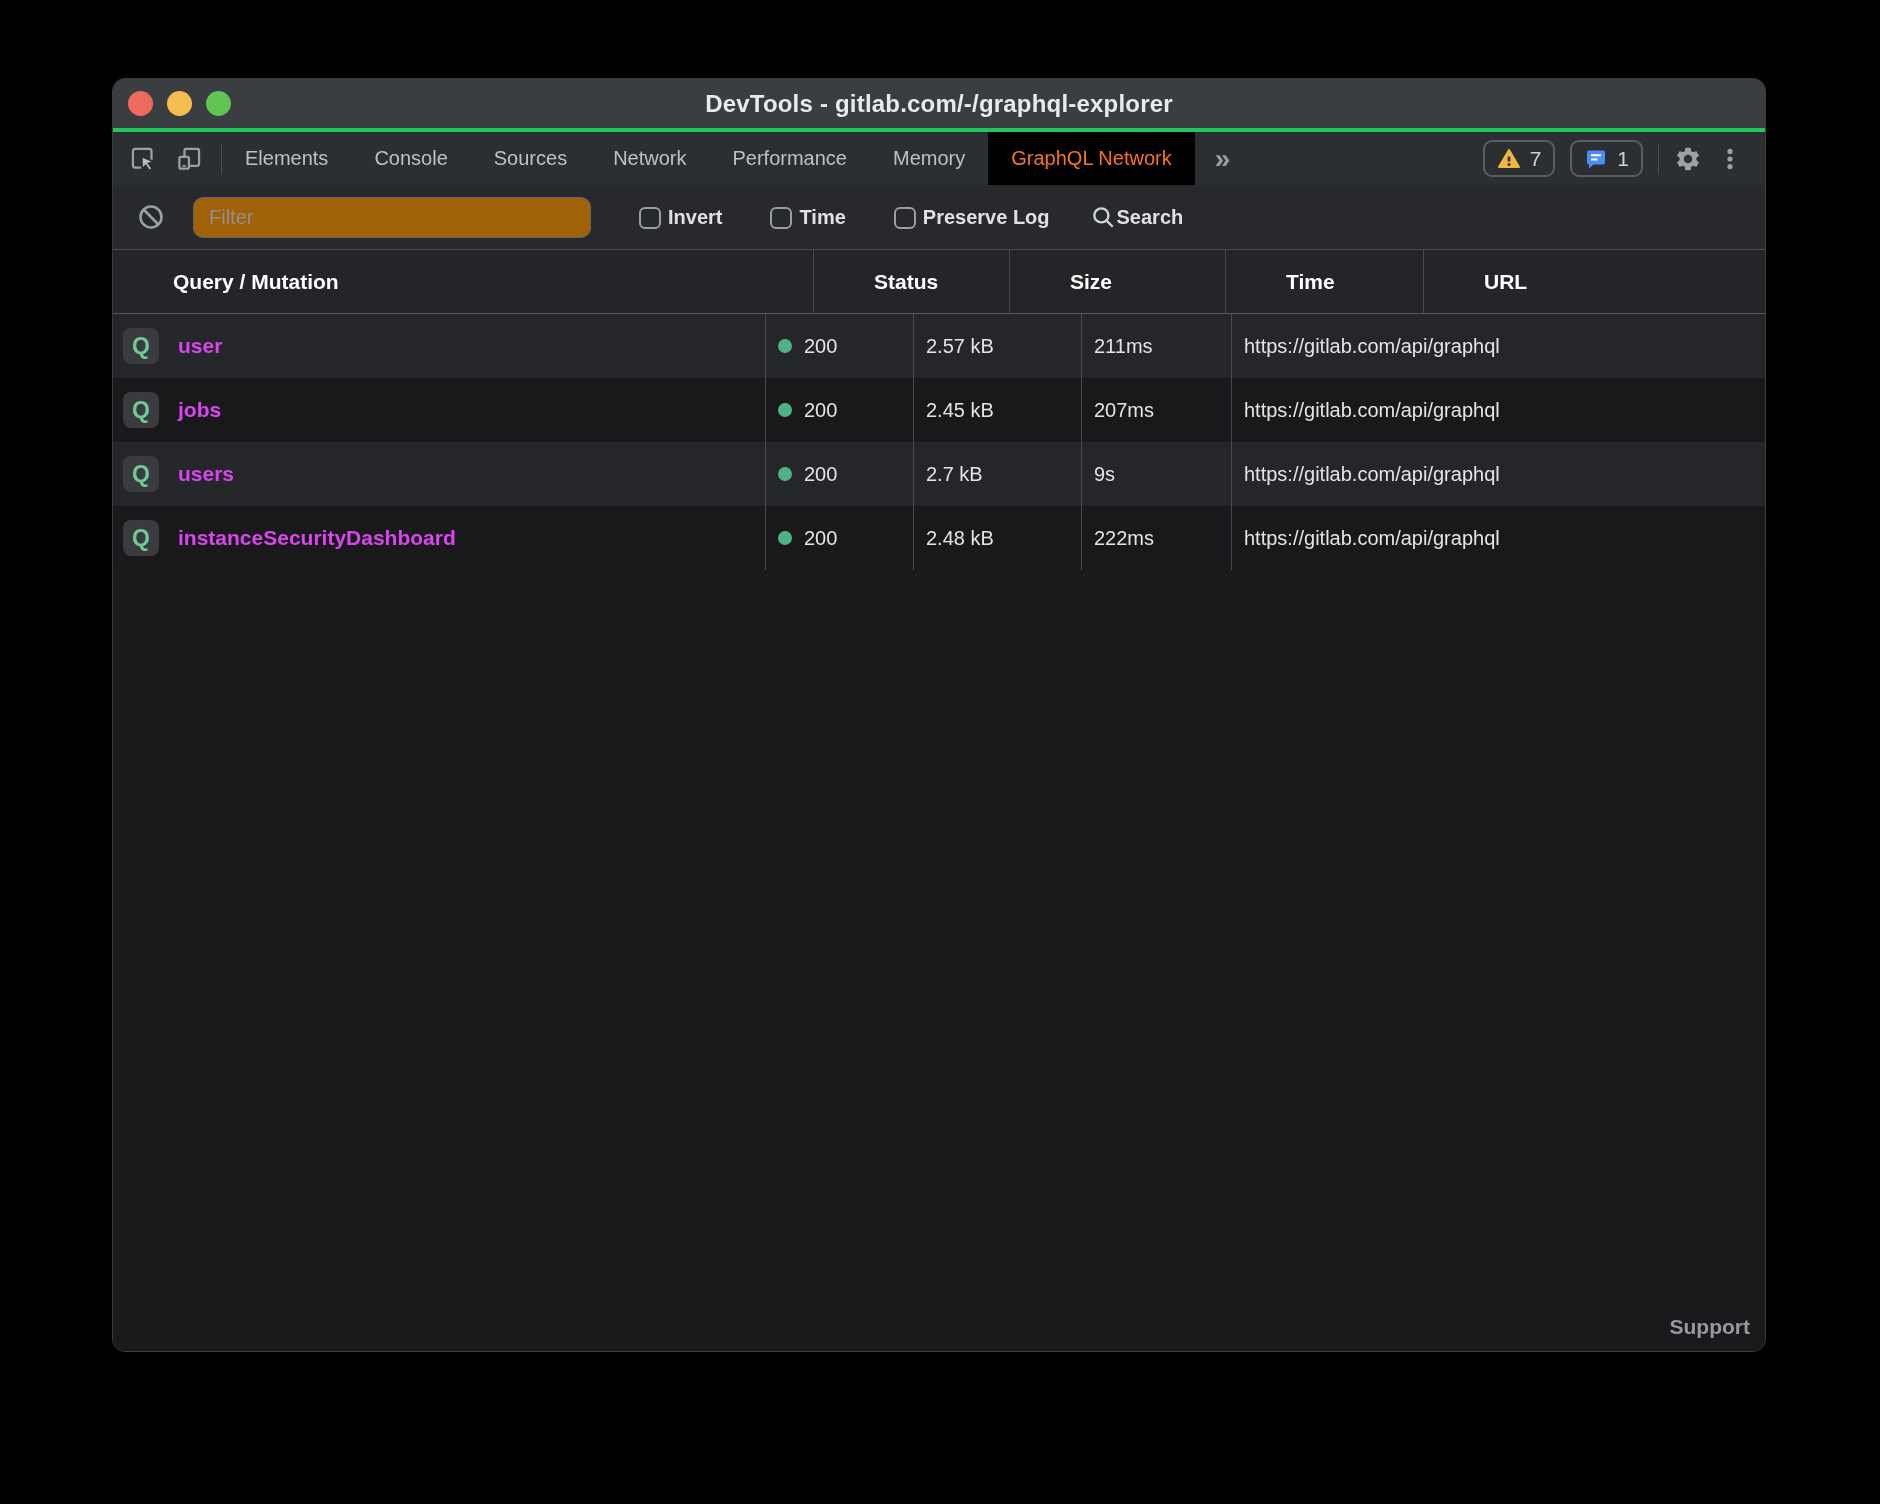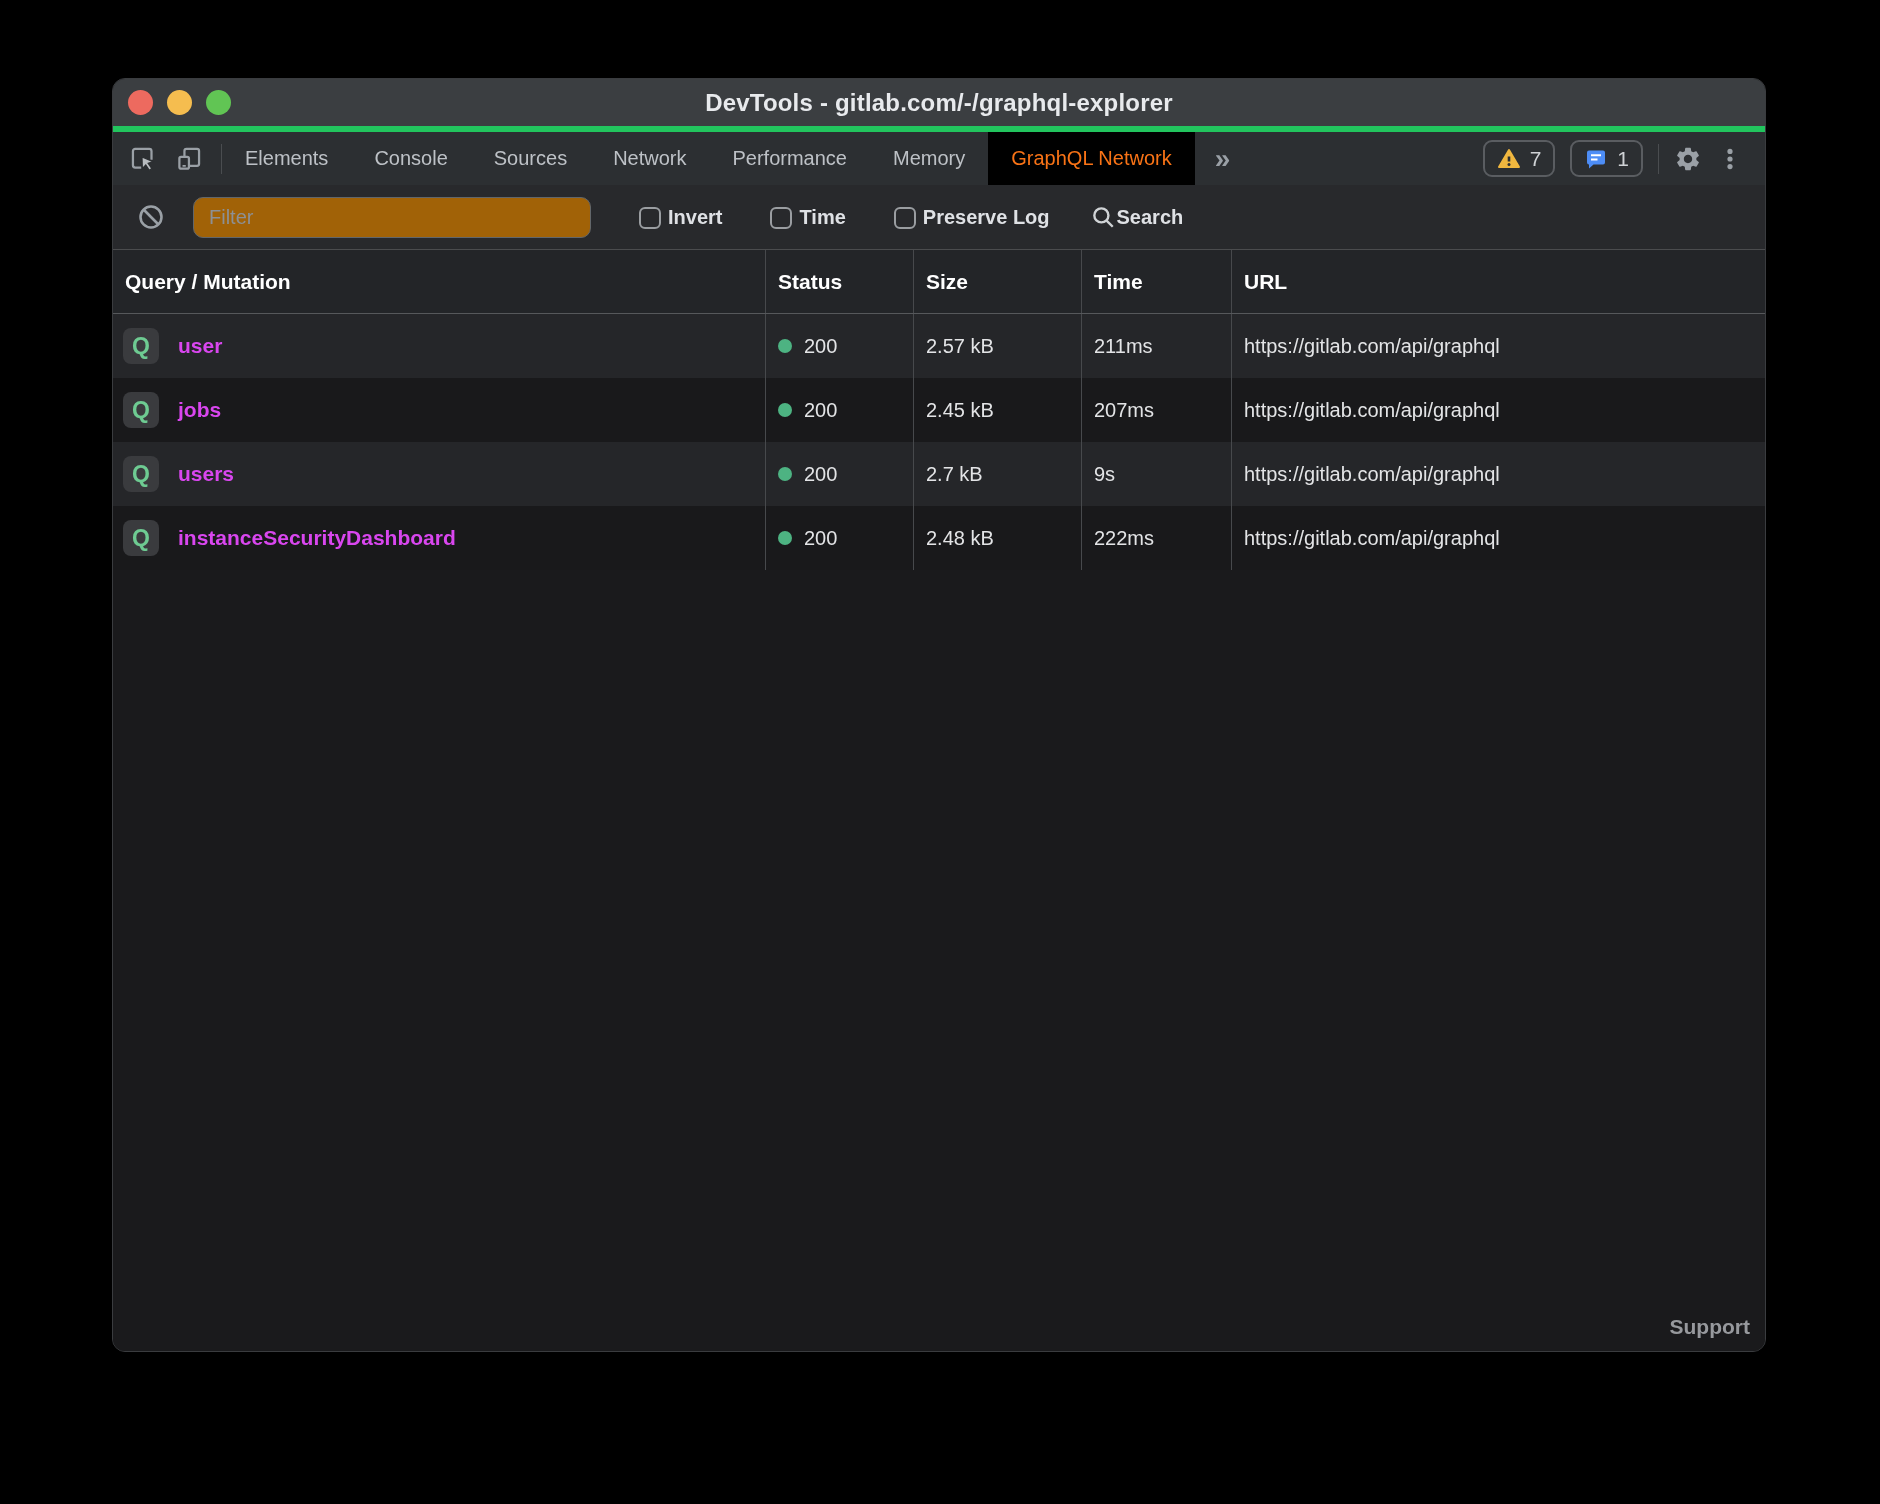--- a/index.html
+++ b/index.html
@@ -6,21 +6,21 @@
   html,body { width:1880px; height:1504px; background:#000; overflow:hidden;
               font-family:"Liberation Sans", sans-serif; }
 
   .window { position:absolute; left:112px; top:78px; width:1654px; height:1274px;
             background:#1a1a1c; border:1px solid #3a3c3f; border-radius:13px;
             overflow:hidden; display:flex; flex-direction:column; }
 
   
   .titlebar { height:53px; flex:0 0 53px; background:#3b3e41; position:relative;
               display:flex; align-items:center; justify-content:center;
-              border-bottom:6px solid #22c55e; }
+              border-bottom:4px solid #22c55e; }
   .traffic { position:absolute; left:15px; top:0; height:100%;
              display:flex; align-items:center; gap:14px; }
   .light { width:25px; height:25px; border-radius:50%; }
   .light.red { background:#ed6a5f; }
   .light.yellow { background:#f5bd4f; }
   .light.green { background:#61c554; }
   .title { color:#e8eaed; font-size:24px; font-weight:bold; letter-spacing:.2px; }
 
   
   .tabbar { height:53px; flex:0 0 53px; background:#2c2f32;
@@ -53,21 +53,21 @@
   .ckgroup:first-of-type { margin-left:36px; }
   .ckbox { width:22px; height:22px; border:2.5px solid #9a9da1; border-radius:6px;
            background:transparent; }
   .cklabel { color:#dfe1e5; font-size:20px; font-weight:bold; }
   .searchgroup { display:flex; align-items:center; gap:1px; margin-left:40px; }
 
   
   .thead { height:64px; flex:0 0 64px; background:#232528;
            border-bottom:1px solid #56585b; display:flex; }
   .th { display:flex; align-items:center; padding-left:12px; color:#fff;
-        font-size:21px; font-weight:bold; border-right:1px solid #47494c; }
+        font-size:21px; font-weight:bold; border-right:1px solid #47494c;margin-left:48px; }
   .th:last-child { border-right:none; }
   .c-query { width:653px; flex:0 0 653px; }
   .c-status { width:148px; flex:0 0 148px; }
   .c-size { width:168px; flex:0 0 168px; }
   .c-time { width:150px; flex:0 0 150px; }
   .c-url { flex:1 1 auto; }
 
   .row { height:64px; flex:0 0 64px; display:flex; font-size:20px; color:#e3e4e6; }
   .row.odd { background:#252629; }
   .row.even { background:#19191b; }

